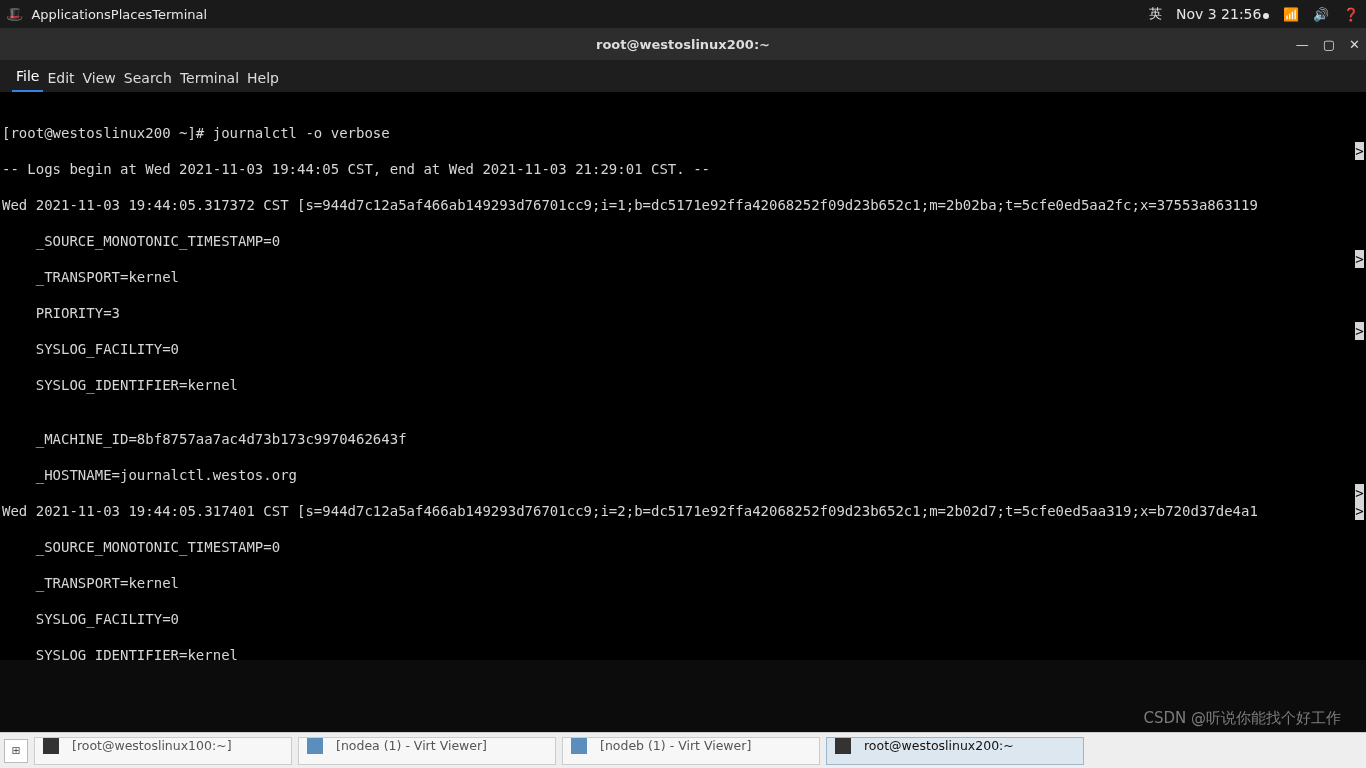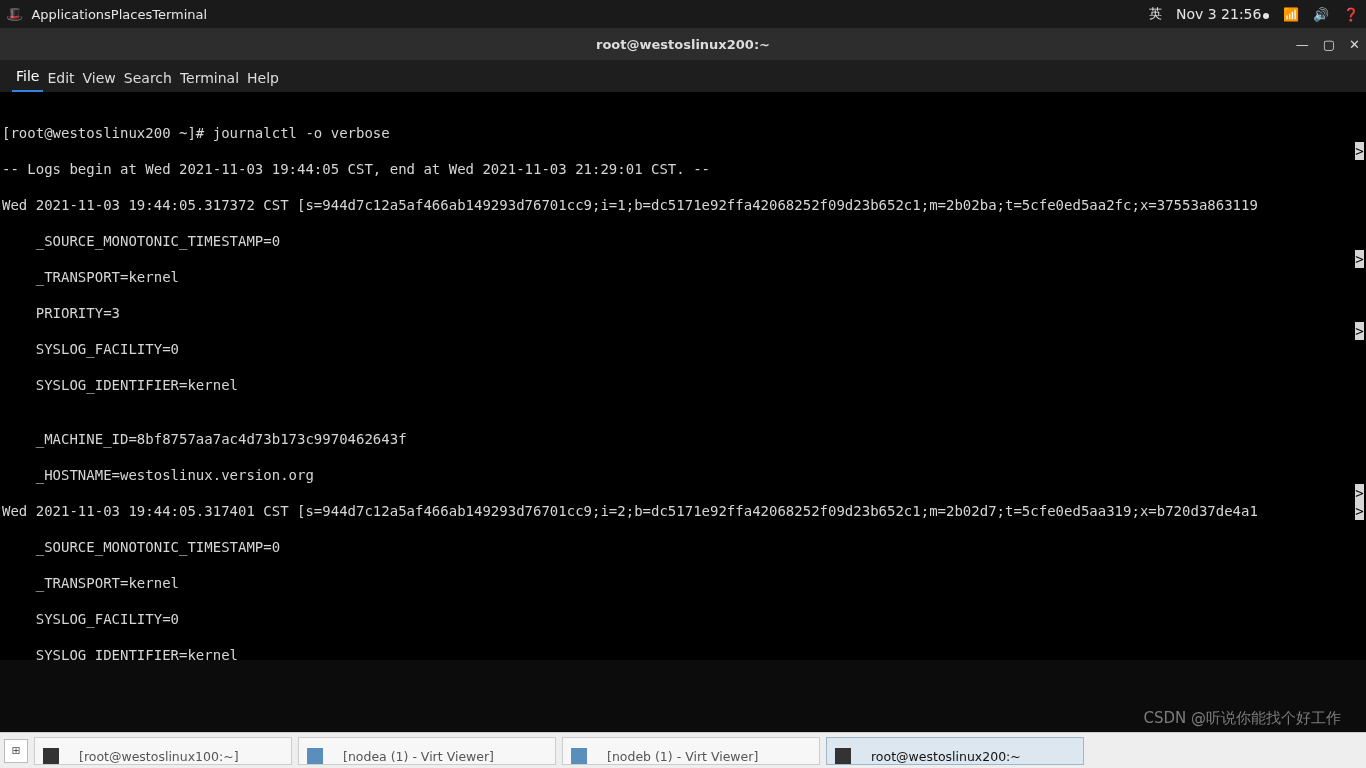--- a/index.html
+++ b/index.html
@@ -105,23 +105,23 @@
   display: flex; align-items: center; justify-content: center;
   background: #fff;
   font-size: 11px;
 }
 .taskbar .task {
   height: 28px;
   min-width: 258px;
   background: #f7f7f7;
   border: 1px solid #ccc;
   display: flex;
-  align-items: flex-end;
+  align-items: flex-start;
   padding: 0 8px;
-  gap: 20px;
+  gap: 13px;
 }
 .taskbar .task.active {
   background: #dde7ef;
   border-color: #9cb7cc;
   color: #111;
 }
 .taskbar .task .ticon {
   width: 16px; height: 16px;
   background: #333;
   display: inline-block;
@@ -177,21 +177,21 @@
 <span class="line"><span>[root@westoslinux200 ~]# </span><span>journalctl -o verbose</span></span>
 <span class="line">-- Logs begin at Wed 2021-11-03 19:44:05 CST, end at Wed 2021-11-03 21:29:01 CST. --</span>
 <span class="line">Wed 2021-11-03 19:44:05.317372 CST [s=944d7c12a5af466ab149293d76701cc9;i=1;b=dc5171e92ffa42068252f09d23b652c1;m=2b02ba;t=5cfe0ed5aa2fc;x=37553a863119</span><span class="gt" style="top:50px">&gt;</span>
 <span class="line">    _SOURCE_MONOTONIC_TIMESTAMP=0</span>
 <span class="line">    _TRANSPORT=kernel</span>
 <span class="line">    PRIORITY=3</span>
 <span class="line">    SYSLOG_FACILITY=0</span>
 <span class="line">    SYSLOG_IDENTIFIER=kernel</span>
 <span class="gt" style="top:158px">&gt;</span>
 <span class="line">    _MACHINE_ID=8bf8757aa7ac4d73b173c9970462643f</span>
-<span class="line">    _HOSTNAME=westoslinux.version.org</span>
+<span class="line">    _HOSTNAME=journalctl.westos.org</span>
 <span class="line">Wed 2021-11-03 19:44:05.317401 CST [s=944d7c12a5af466ab149293d76701cc9;i=2;b=dc5171e92ffa42068252f09d23b652c1;m=2b02d7;t=5cfe0ed5aa319;x=b720d37de4a1</span><span class="gt" style="top:230px">&gt;</span>
 <span class="line">    _SOURCE_MONOTONIC_TIMESTAMP=0</span>
 <span class="line">    _TRANSPORT=kernel</span>
 <span class="line">    SYSLOG_FACILITY=0</span>
 <span class="line">    SYSLOG_IDENTIFIER=kernel</span>
 
 
 
 
 <span class="gt" style="top:392px">&gt;</span>

